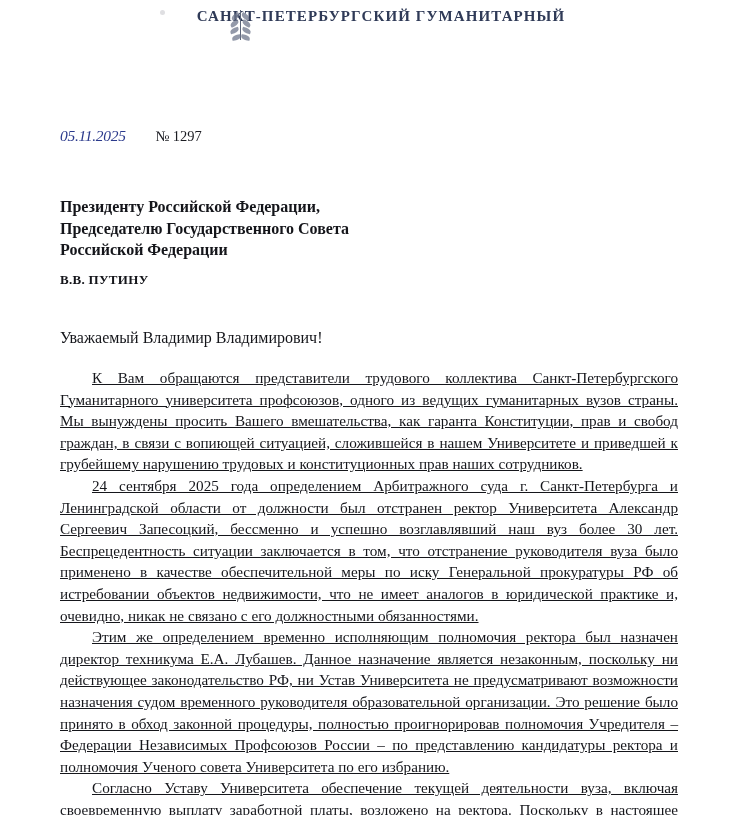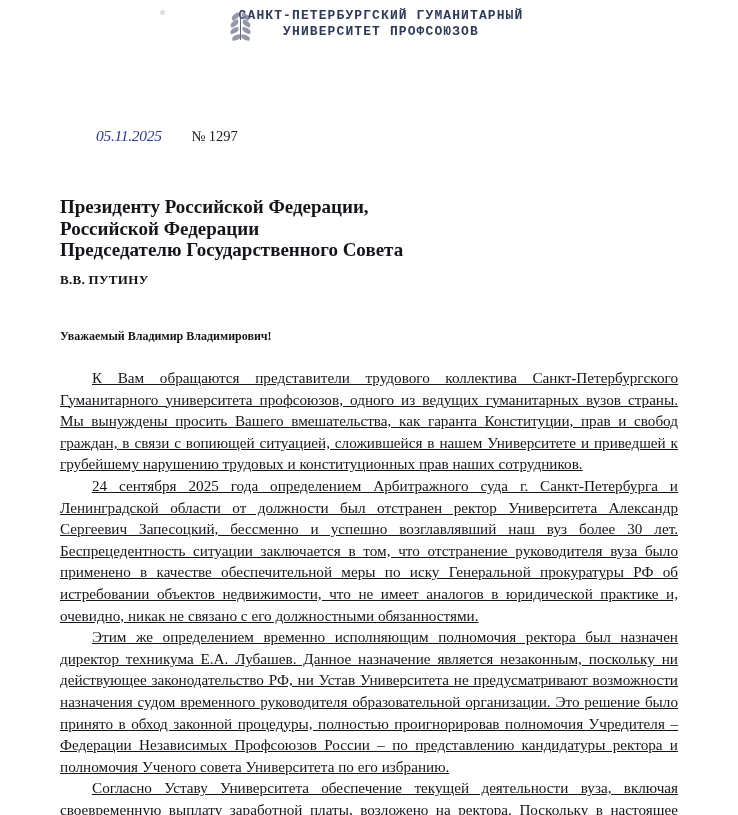--- a/index.html
+++ b/index.html
@@ -23,22 +23,22 @@
 
   
   .letterhead {
     position: absolute;
     top: 8px;
     left: 0;
     width: 738px;
     text-align: center;
   }
   .letterhead .org-line {
-    font-family: Liberation Mono, monospace;
-    font-size: 13px;
+    font-family: Liberation Serif, serif;
+    font-size: 15px;
     letter-spacing: 1.1px;
     color: #2f3a57;
     line-height: 16px;
     font-weight: 600;
     padding-left: 24px;
   }
   .emblem {
     position: absolute;
     top: 2px;
     left: 228px;
@@ -74,56 +74,55 @@
     opacity: .6;
   }
 
   
   .meta-row {
     position: absolute;
     top: 127px;
     left: 60px;
     font-size: 14.5px;
     color: #1b1c22;
-    margin-left: 36px;
   }
   .meta-row .date-handwritten {
     font-family: "Liberation Serif", serif;
     color: #2b3a8c;
     font-style: italic;
     font-size: 15.5px;
     letter-spacing: -0.3px;
   }
   .meta-row .num {
     margin-left: 26px;
   }
 
   
   .addressee {
     position: absolute;
     top: 196px;
     left: 60px;
     font-weight: bold;
-    font-size: 19px;
+    font-size: 16px;
     line-height: 21.5px;
   }
   .addressee-name {
     position: absolute;
     top: 272px;
     left: 60px;
     font-weight: bold;
     font-size: 13px;
     letter-spacing: .3px;
   }
   .salutation {
     position: absolute;
     top: 329px;
     left: 60px;
-    font-weight: bold;
-    font-size: 12px;
+    font-weight: normal;
+    font-size: 16px;
   }
 
   
   .body-text {
     position: absolute;
     top: 367px;
     left: 60px;
     width: 618px;
     font-size: 15.2px;
     line-height: 21.6px;
@@ -150,32 +149,31 @@
       <div class="leaf" style="left:3px;  top:4px;  transform: rotate(-35deg);"></div>
       <div class="leaf" style="left:13px; top:4px;  transform: rotate(35deg) scaleX(-1);"></div>
       <div class="leaf" style="left:2px;  top:11px; transform: rotate(-28deg);"></div>
       <div class="leaf" style="left:14px; top:11px; transform: rotate(28deg) scaleX(-1);"></div>
       <div class="leaf" style="left:2px;  top:18px; transform: rotate(-20deg);"></div>
       <div class="leaf" style="left:14px; top:18px; transform: rotate(20deg) scaleX(-1);"></div>
       <div class="leaf" style="left:4px;  top:25px; transform: rotate(-12deg);"></div>
       <div class="leaf" style="left:13px; top:25px; transform: rotate(12deg) scaleX(-1);"></div>
     </div>
     <div class="org-line">САНКТ-ПЕТЕРБУРГСКИЙ ГУМАНИТАРНЫЙ</div>
-    <div class="org-line">УНИВЕРСИТЕТ ПРОФСОЮЗОВ</div>
   </div>
 
   <div class="meta-row">
     <span class="date-handwritten">05.11.2025</span>
     <span class="num">№ 1297</span>
   </div>
 
   <div class="addressee">
     <div>Президенту Российской Федерации,</div>
+    <div>Председателю Государственного Совета</div>
     <div>Российской Федерации</div>
-    <div>Председателю Государственного Совета</div>
   </div>
 
   <div class="addressee-name">В.В. ПУТИНУ</div>
 
   <div class="salutation">Уважаемый Владимир Владимирович!</div>
 
   <div class="body-text">
     <p>К Вам обращаются представители трудового коллектива Санкт-Петербургского Гуманитарного университета профсоюзов, одного из ведущих гуманитарных вузов страны. Мы вынуждены просить Вашего вмешательства, как гаранта Конституции, прав и свобод граждан, в связи с вопиющей ситуацией, сложившейся в нашем Университете и приведшей к грубейшему нарушению трудовых и конституционных прав наших сотрудников.</p>
     <p>24 сентября 2025 года определением Арбитражного суда г. Санкт-Петербурга и Ленинградской области от должности был отстранен ректор Университета Александр Сергеевич Запесоцкий, бессменно и успешно возглавлявший наш вуз более 30 лет. Беспрецедентность ситуации заключается в том, что отстранение руководителя вуза было применено в качестве обеспечительной меры по иску Генеральной прокуратуры РФ об истребовании объектов недвижимости, что не имеет аналогов в юридической практике и, очевидно, никак не связано с его должностными обязанностями.</p>
     <p>Этим же определением временно исполняющим полномочия ректора был назначен директор техникума Е.А. Лубашев. Данное назначение является незаконным, поскольку ни действующее законодательство РФ, ни Устав Университета не предусматривают возможности назначения судом временного руководителя образовательной организации. Это решение было принято в обход законной процедуры, полностью проигнорировав полномочия Учредителя – Федерации Независимых Профсоюзов России – по представлению кандидатуры ректора и полномочия Ученого совета Университета по его избранию.</p>

